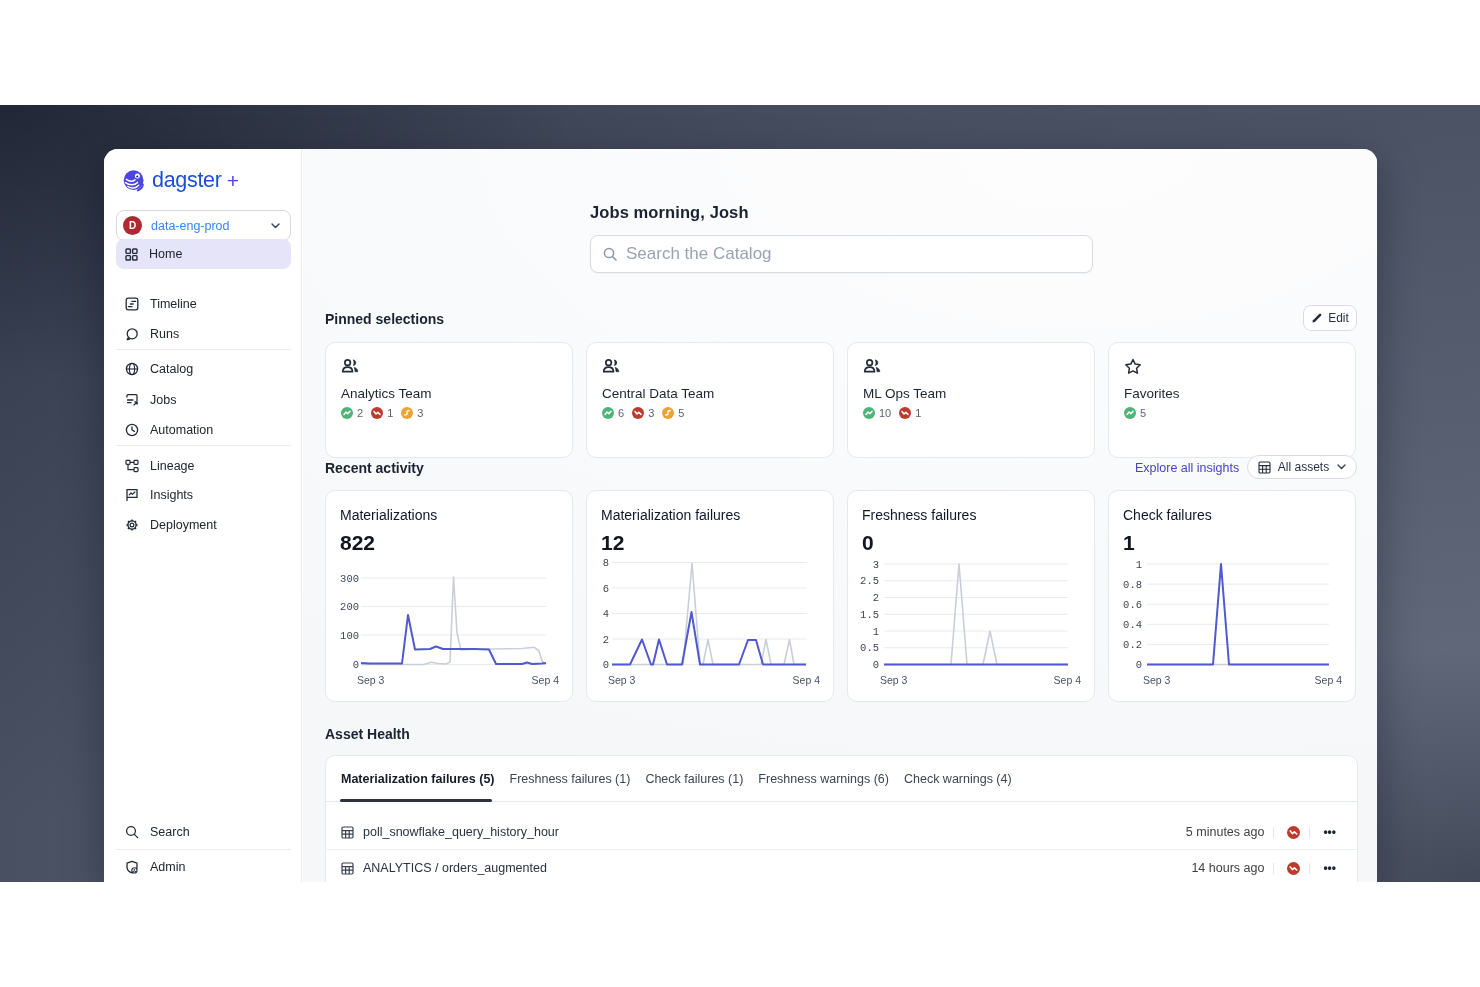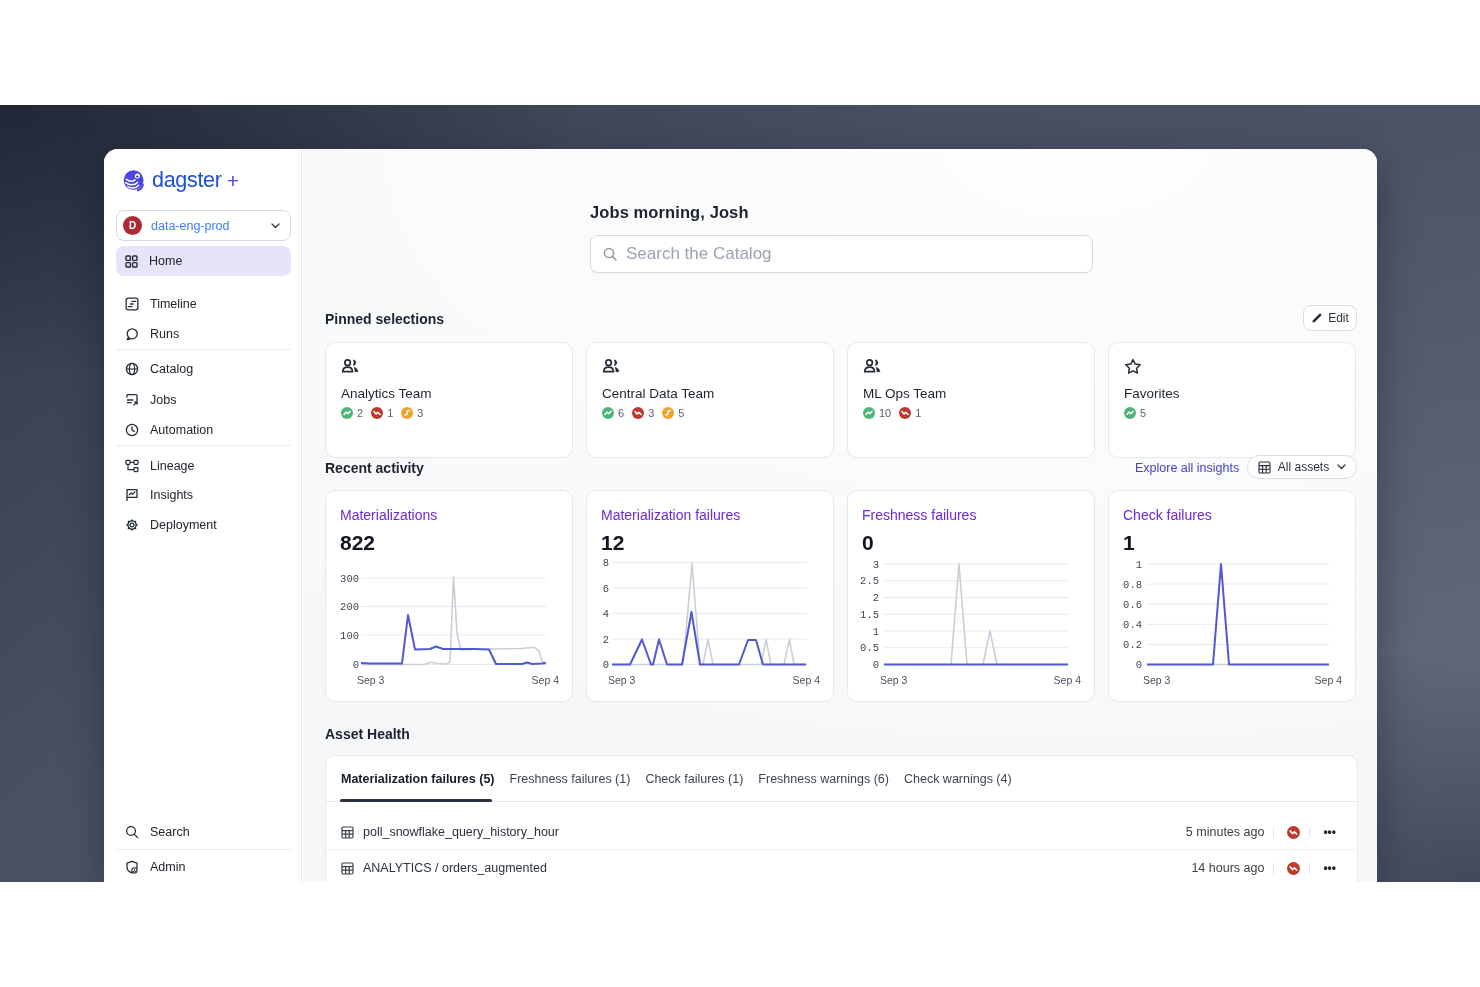--- a/index.html
+++ b/index.html
@@ -28,21 +28,21 @@
 .searchbox .ph { color:#9aa3b2; font-size:17px; margin-left:9px; }
 .sechead { position:absolute; font-size:14px; font-weight:700; color:#1b2230; }
 .btn { position:absolute; background:#fff; border:1px solid #d9dde3; border-radius:8px; display:flex; align-items:center; justify-content:center; font-size:12px; font-weight:500; color:#2a3240; }
 .pcard { position:absolute; top:193px; width:248px; height:116px; background:#fff; border:1px solid #e5e8ec; border-radius:10px; }
 .picon { position:absolute; left:15px; top:15px; }
 .ptitle { position:absolute; left:15px; top:43px; font-size:13.5px; color:#1d2431; }
 .pchips { position:absolute; left:15px; top:64px; display:flex; align-items:center; }
 .chip { display:flex; align-items:center; margin-right:8px; }
 .chipn { font-size:11px; color:#5b6373; margin-left:4px; }
 .ccard { position:absolute; top:341px; width:248px; height:212px; background:#fff; border:1px solid #e5e8ec; border-radius:10px; }
-.ctitle { position:absolute; left:14px; top:16px; font-size:14px; color:#6d28d9; }
+.ctitle { position:absolute; left:14px; top:16px; font-size:14px; color:#0f172a; }
 .cnum { position:absolute; left:14px; top:40px; font-size:21px; font-weight:700; color:#10151f; }
 .csvg { position:absolute; left:0; top:0; }
 .link { color:#4742c8; font-size:12.5px; font-weight:500; }
 #ahcard { position:absolute; left:22px; top:606px; width:1033px; height:300px; background:#fff; border:1px solid #e5e8ec; border-radius:10px; }
 .tabs { position:absolute; left:15px; top:0; height:46px; display:flex; align-items:center; }
 .tab { font-size:12.5px; color:#3c4554; font-weight:500; margin-right:15px; }
 .tab.on { color:#141b29; font-weight:700; }
 .tabline { position:absolute; left:0; top:45px; width:1031px; border-top:1px solid #e7e9ed; }
 .ul { position:absolute; left:14px; top:43px; width:152px; height:3px; background:#2a3240; border-radius:2px; }
 .row { position:absolute; left:0; width:1031px; height:36px; display:flex; align-items:center; padding:0 21px 0 15px; }
@@ -71,21 +71,21 @@
       <span style="font-size:21.5px;color:#1d4ed8;margin-left:7px;letter-spacing:-0.3px;">dagster</span>
       <span style="font-size:21px;color:#4e46e4;margin-left:5px;font-weight:500;">+</span>
     </div>
     <div class="ddl">
       <div class="dav">D</div>
           <span class="t">data-eng-prod</span>
           <svg class="" width="9" height="6" viewBox="0 0 9 6" fill="none">
             <path d="M1 1 L4.5 4.6 L8 1" stroke="#3c4452" stroke-width="1.4" fill="none" stroke-linecap="round" stroke-linejoin="round"></path>
           </svg>
     </div>
-    <div class="navitem on" style="top:97px"><svg class="" width="13" height="13" viewBox="0 0 13 13" fill="none">
+    <div class="navitem on" style="top:90px"><svg class="" width="13" height="13" viewBox="0 0 13 13" fill="none">
             <rect x="1" y="1" width="4.4" height="4.4" rx="0.8" stroke="#232b39" stroke-width="1.4"></rect>
             <rect x="7.6" y="1" width="4.4" height="4.4" rx="0.8" stroke="#232b39" stroke-width="1.4"></rect>
             <rect x="1" y="7.6" width="4.4" height="4.4" rx="0.8" stroke="#232b39" stroke-width="1.4"></rect>
             <rect x="7.6" y="7.6" width="4.4" height="4.4" rx="0.8" stroke="#232b39" stroke-width="1.4"></rect>
           </svg>Home</div>
     <div class="navitem" style="top:140px"><svg class="" width="14" height="14" viewBox="0 0 14 14" fill="none">
             <rect x="1.2" y="1.2" width="11.6" height="11.6" rx="2" stroke="#232b39" stroke-width="1.3"></rect>
             <path d="M7 4.4 H10.6 M5.4 7 H8.2 M3.4 9.6 H7" stroke="#232b39" stroke-width="1.3" stroke-linecap="round"></path>
           </svg>Timeline</div>
     <div class="navitem" style="top:170px"><svg class="" width="14" height="14" viewBox="0 0 14 14" fill="none">

